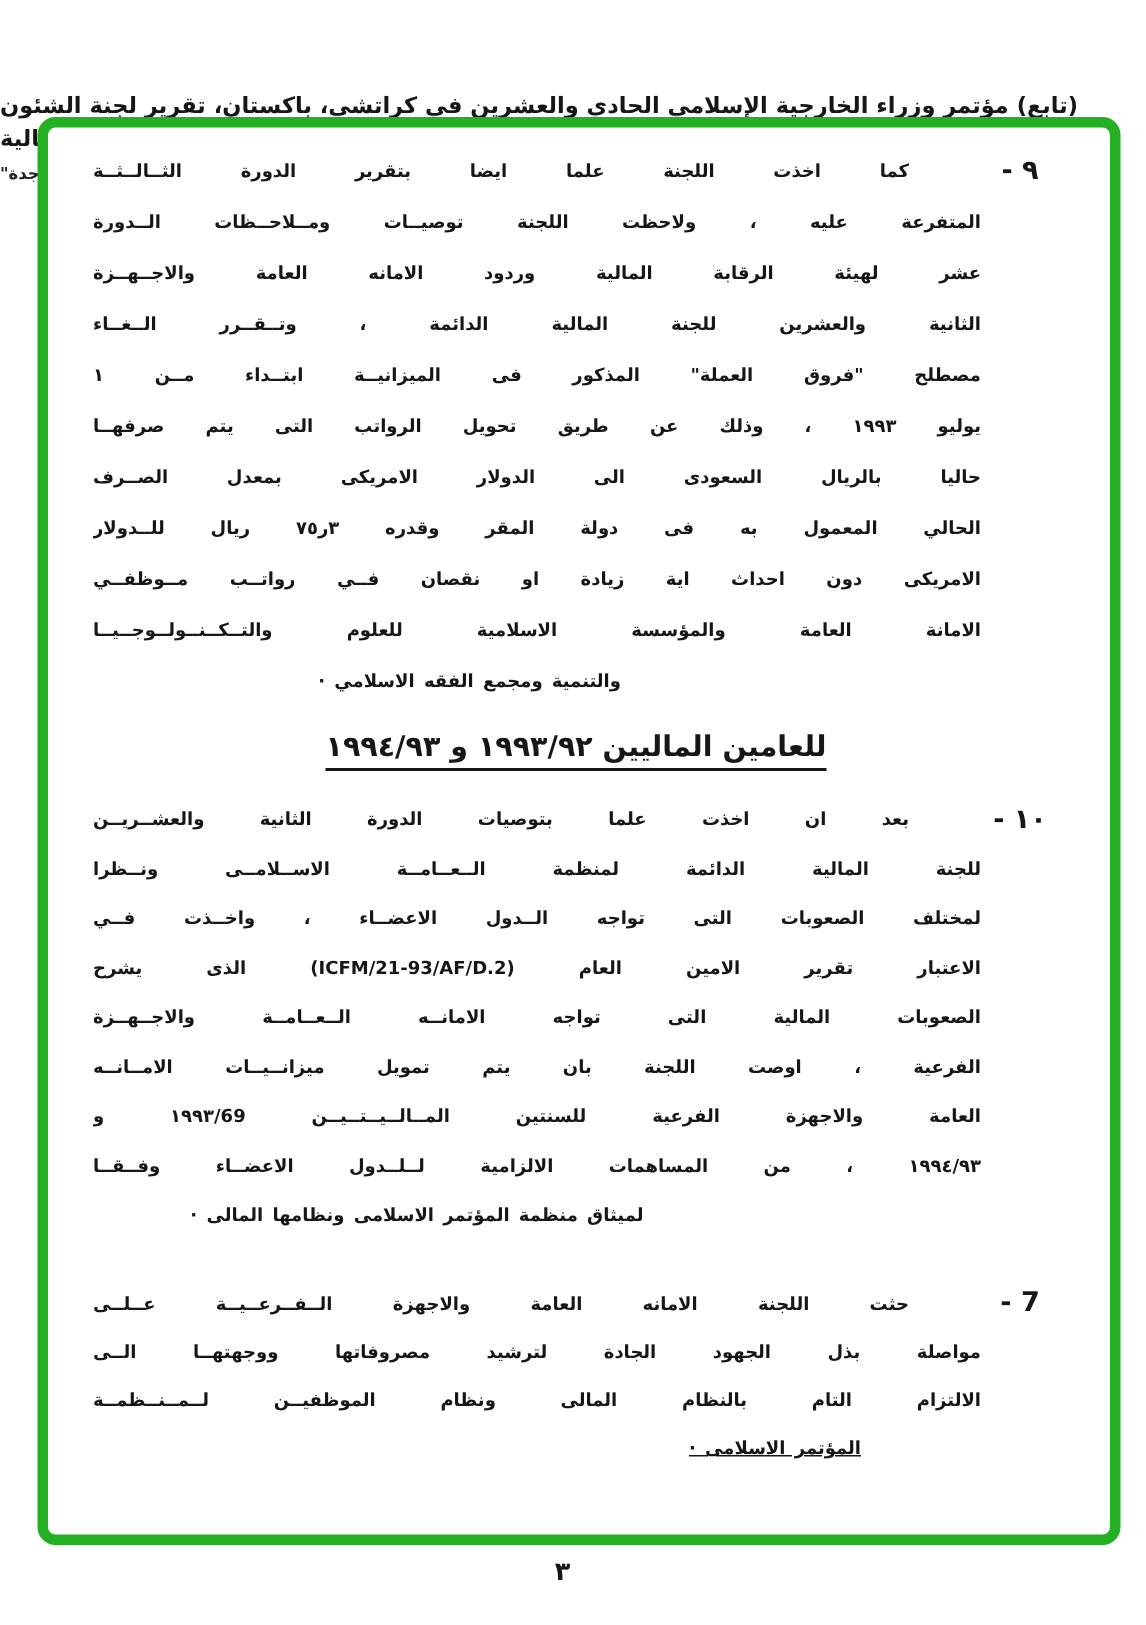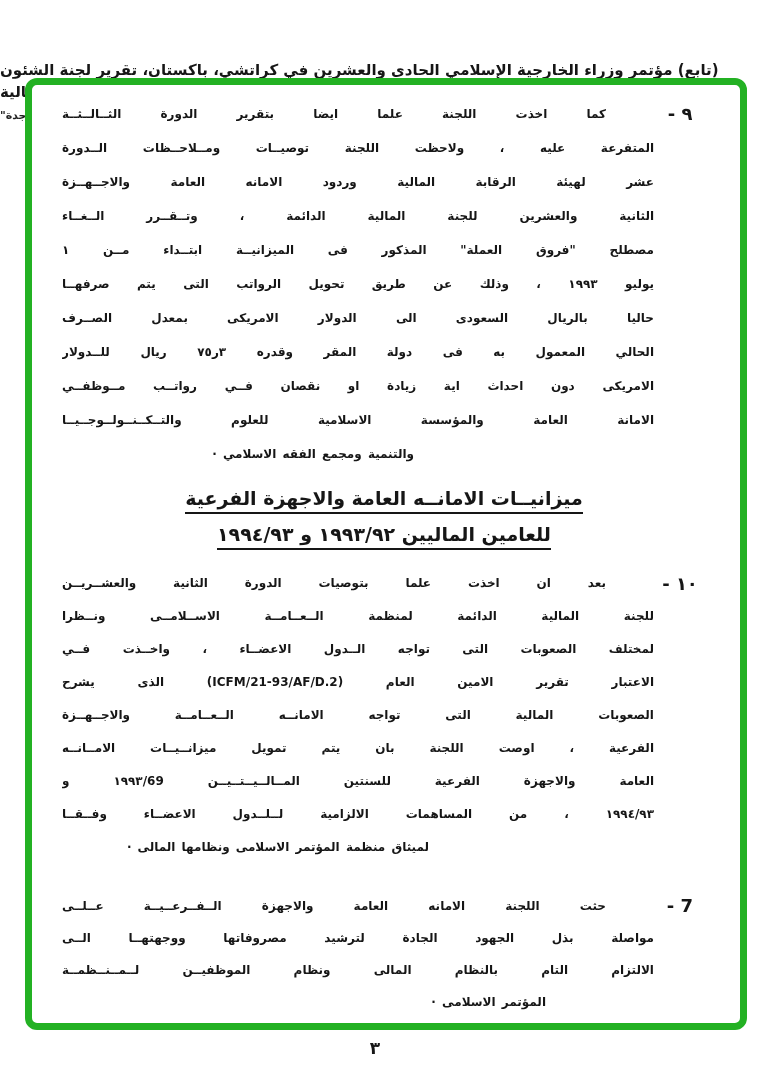--- a/index.html
+++ b/index.html
@@ -53,21 +53,21 @@
     word-spacing:2px;
   }
   .pbody .line:first-child{text-indent:48px;}
   .p9 .line{line-height:34px;}
   .p9 .line:last-child{text-align-last:right;margin-right:240px;}
   .p10 .line{line-height:33px;}
   .p10 .pnum{line-height:33px;}
   .p10 .line:last-child{text-align-last:right;margin-right:225px;}
   .p11 .line{line-height:32px;}
   .p11 .pnum{line-height:32px;}
-  .p11 .line:last-child{text-align-last:right;margin-right:108px;}
+  .p11 .line:last-child{text-align-last:right;margin-right:80px;text-decoration:underline;}
   .heading{
     text-align:center;
     margin-top:10px;margin-bottom:14px;
   }
   .heading .hline{line-height:35px;}
   .heading .hline span{
     font-size:19px;font-weight:bold;
     border-bottom:2px solid #161616;
     padding-bottom:3px;
   }
@@ -102,21 +102,20 @@
         <div class="line">يوليو ١٩٩٣ ، وذلك عن طريق تحويل الرواتب التى يتم صرفهــا</div>
         <div class="line">حاليا بالريال السعودى الى الدولار الامريكى بمعدل الصــرف</div>
         <div class="line">الحالي المعمول به فى دولة المقر وقدره ٣ر٧٥ ريال للــدولار</div>
         <div class="line">الامريكى دون احداث اية زيادة او نقصان فــي رواتــب مــوظفــي</div>
         <div class="line">الامانة العامة والمؤسسة الاسلامية للعلوم والتــكــنــولــوجــيــا</div>
         <div class="line">والتنمية ومجمع الفقه الاسلامي ·</div>
       </div>
     </div>
 
     <div class="heading">
-      <div class="hline"><span>ميزانيــات الامانــه العامة والاجهزة الفرعية</span></div>
       <div class="hline"><span>للعامين الماليين ١٩٩٣/٩٢ و ١٩٩٤/٩٣</span></div>
     </div>
 
     <div class="para p10">
       <div class="pnum">١٠ -</div>
       <div class="pbody">
         <div class="line">بعد ان اخذت علما بتوصيات الدورة الثانية والعشــريــن</div>
         <div class="line">للجنة المالية الدائمة لمنظمة الــعــامــة الاســلامــى ونــظرا</div>
         <div class="line">لمختلف الصعوبات التى تواجه الــدول الاعضــاء ، واخــذت فــي</div>
         <div class="line">الاعتبار تقرير الامين العام (ICFM/21-93/AF/D.2) الذى يشرح</div>

